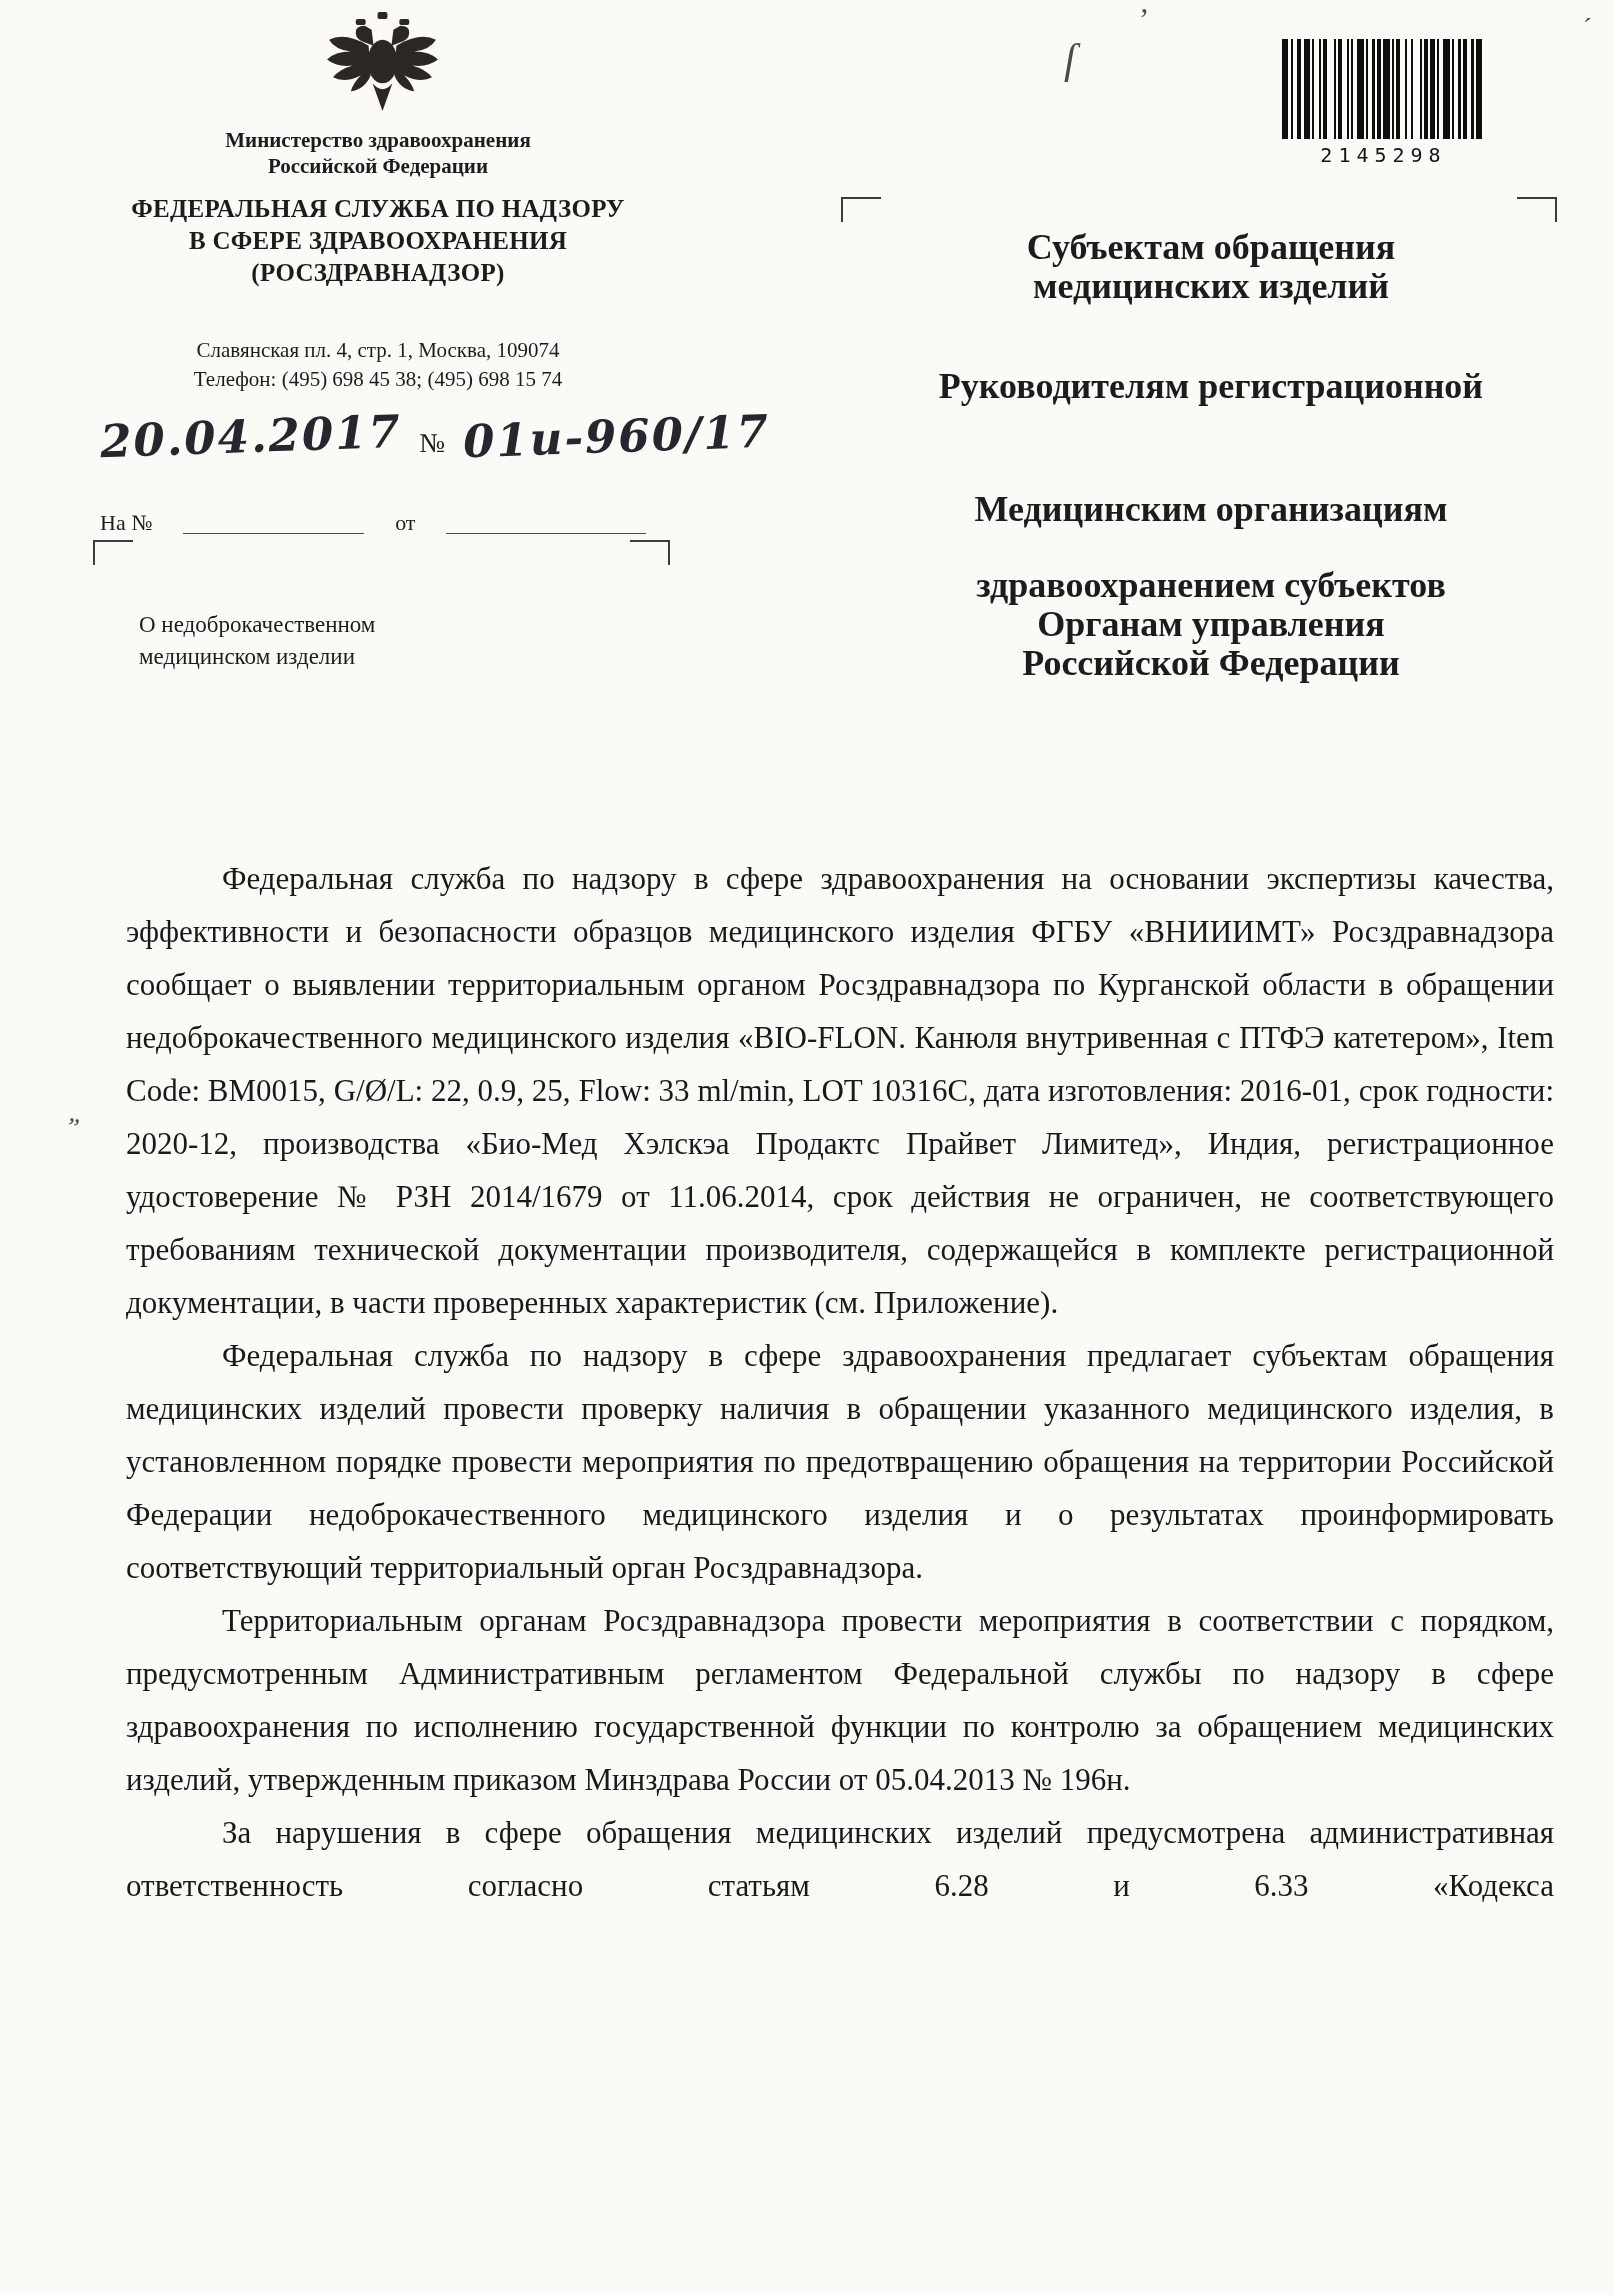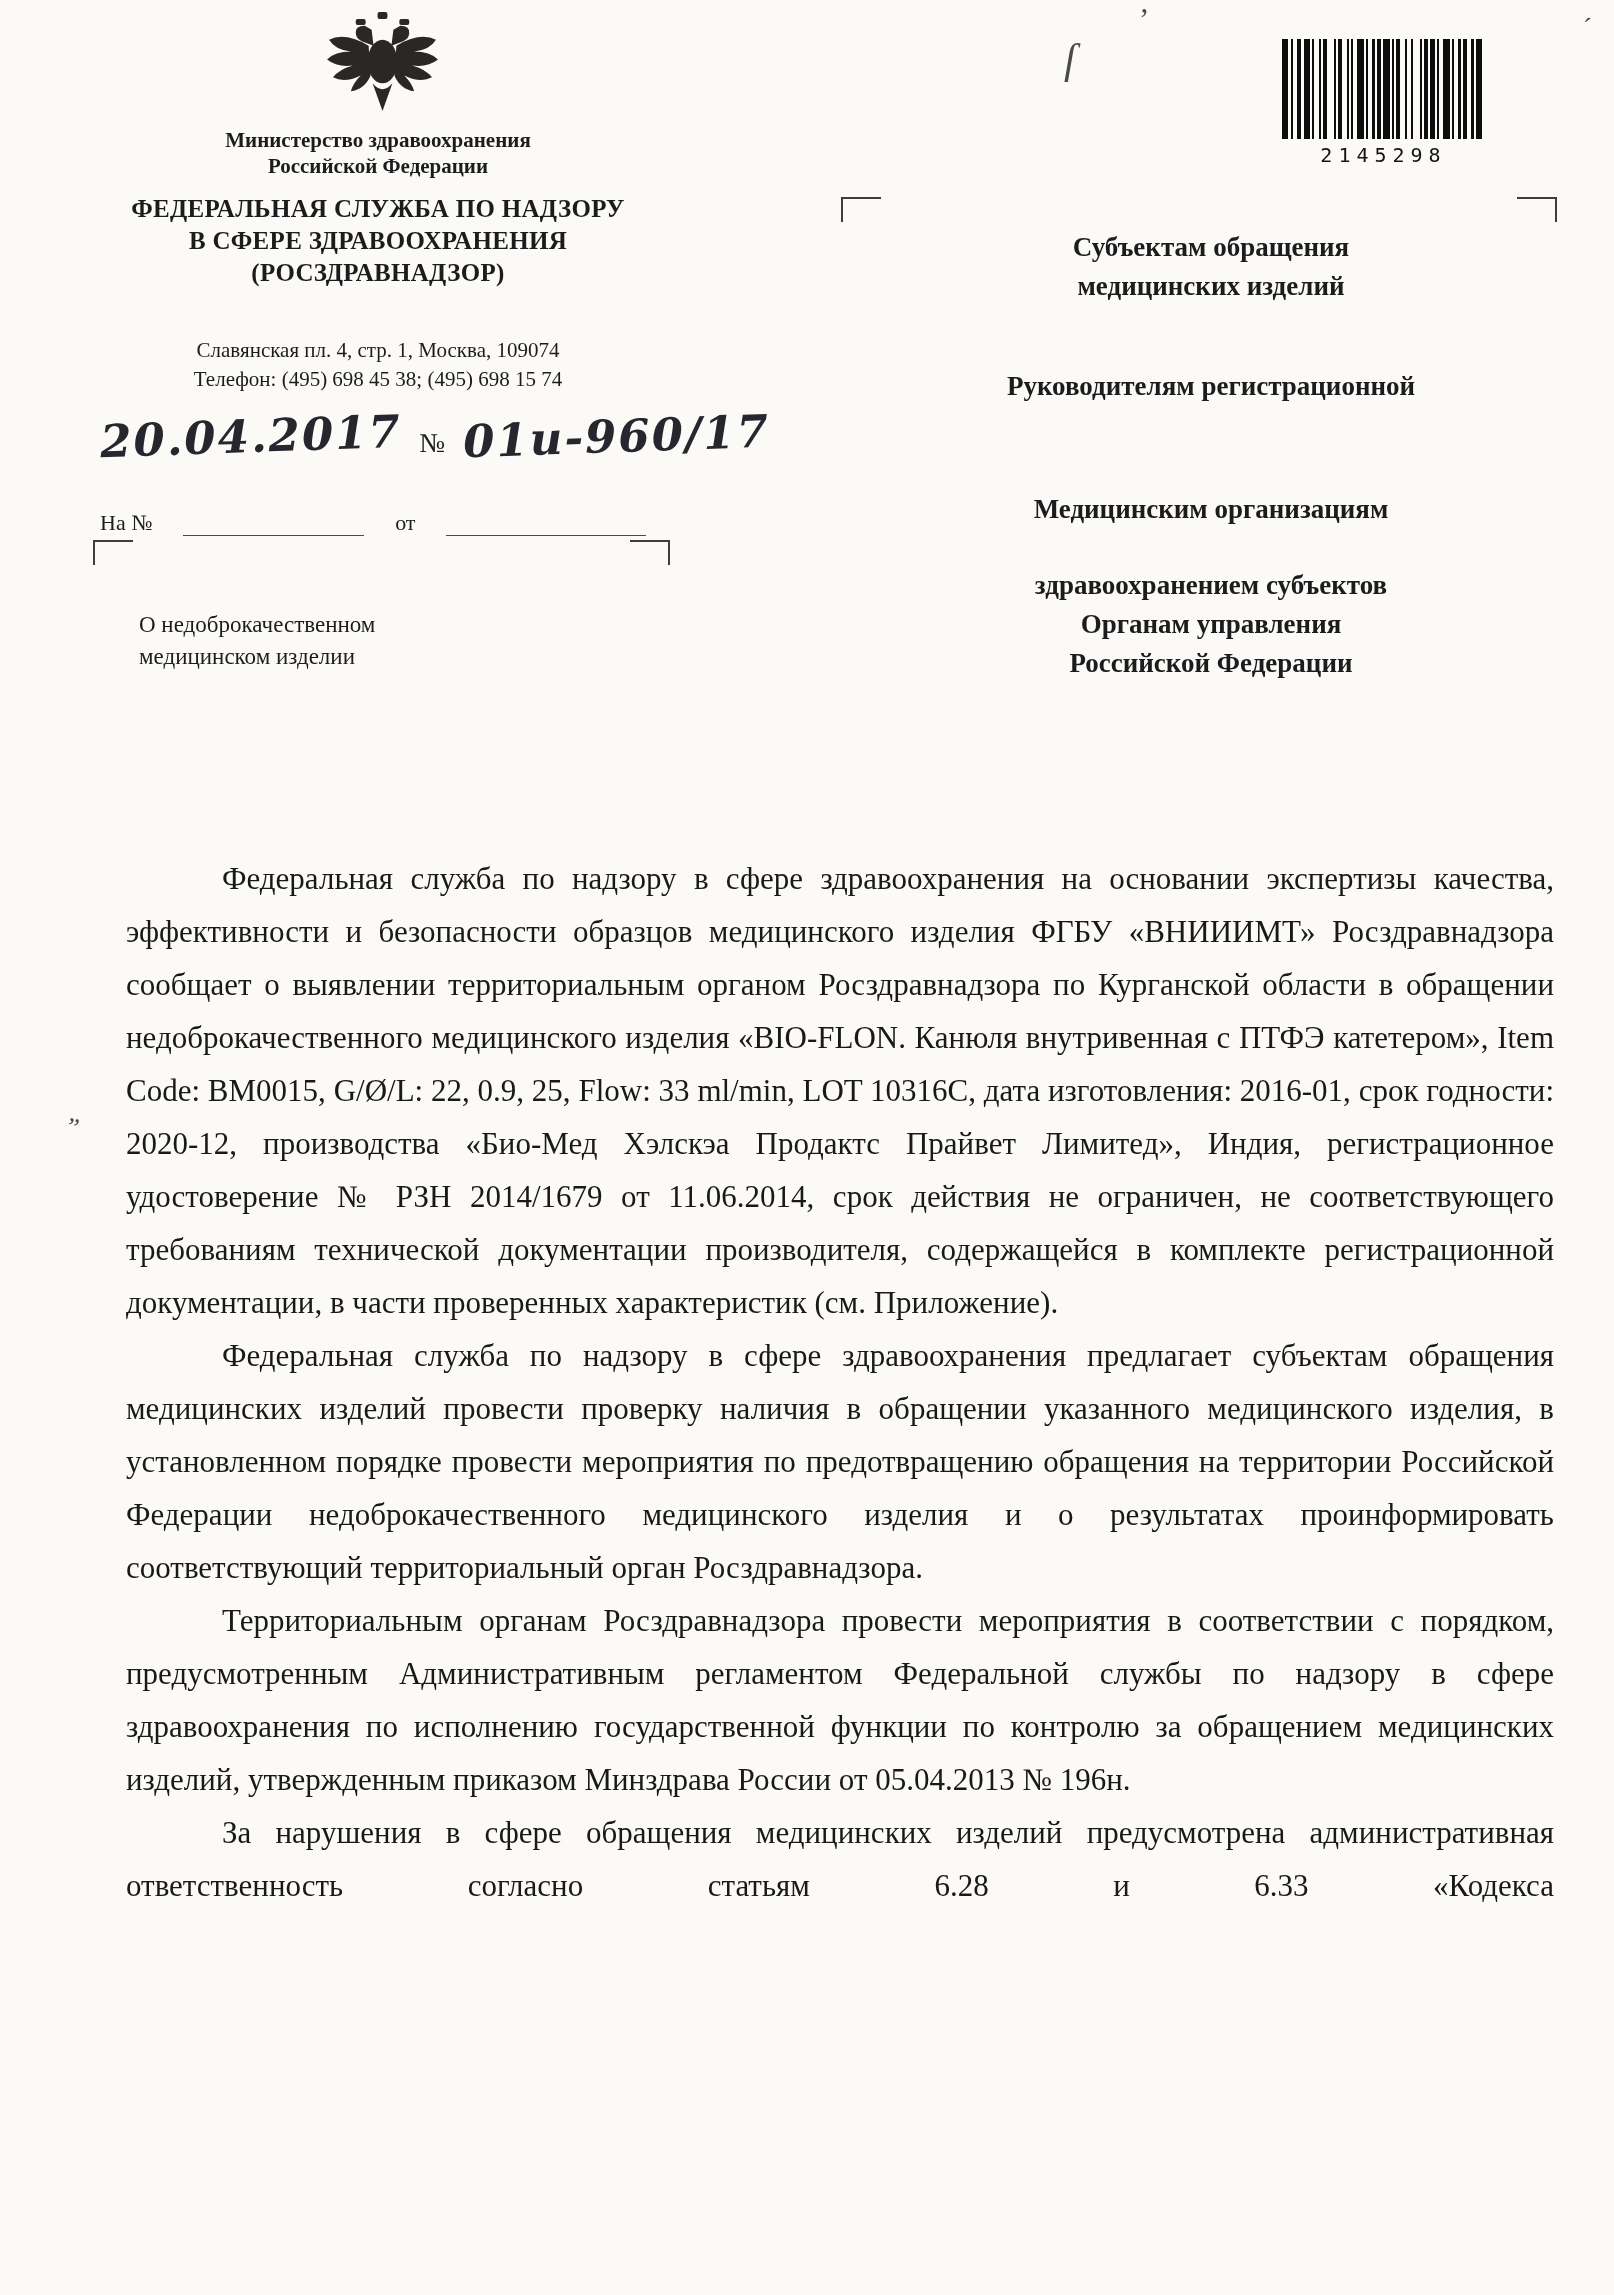--- a/index.html
+++ b/index.html
@@ -37,21 +37,21 @@
   }
   .hand {
     font-family:"DejaVu Serif", serif;
     font-style:italic; font-weight:bold;
     font-size:45px; color:#26262e;
     display:inline-block; transform:rotate(-2deg);
     letter-spacing:2px; white-space:nowrap;
   }
   .narow {
     left:100px; top:510px; width:607px;
-    display:flex; align-items:flex-end; gap:31px;
+    display:flex; align-items:center; gap:31px;
     font-size:22px;
   }
   .blank-line {
     display:inline-block; height:20px;
     border-bottom:1.3px solid #4a4a4a;
   }
   .blank-line.w1 { width:181px; }
   .blank-line.w2 { width:200px; }
   .subject {
     left:139px; top:609px; width:472px;
@@ -73,21 +73,21 @@
   .barcode .gap { background:transparent; }
   .barcode-number {
     left:1273px; top:143px; width:221px;
     text-align:center;
     font-family:"DejaVu Sans Mono", monospace;
     font-size:20px; letter-spacing:6px; color:#141414;
   }
   .recipient {
     left:895px; width:632px;
     text-align:center; font-weight:bold;
-    font-size:27px; line-height:39px;
+    font-size:36px; line-height:39px;
   }
   .r1 { top:228px; }
   .r2 { top:367px; }
   .r3 { top:490px; }
   .r4 { top:566px; }
 
   
   .body-text {
     left:126px; top:852px; width:1428px;
     font-size:31px; line-height:53px;

